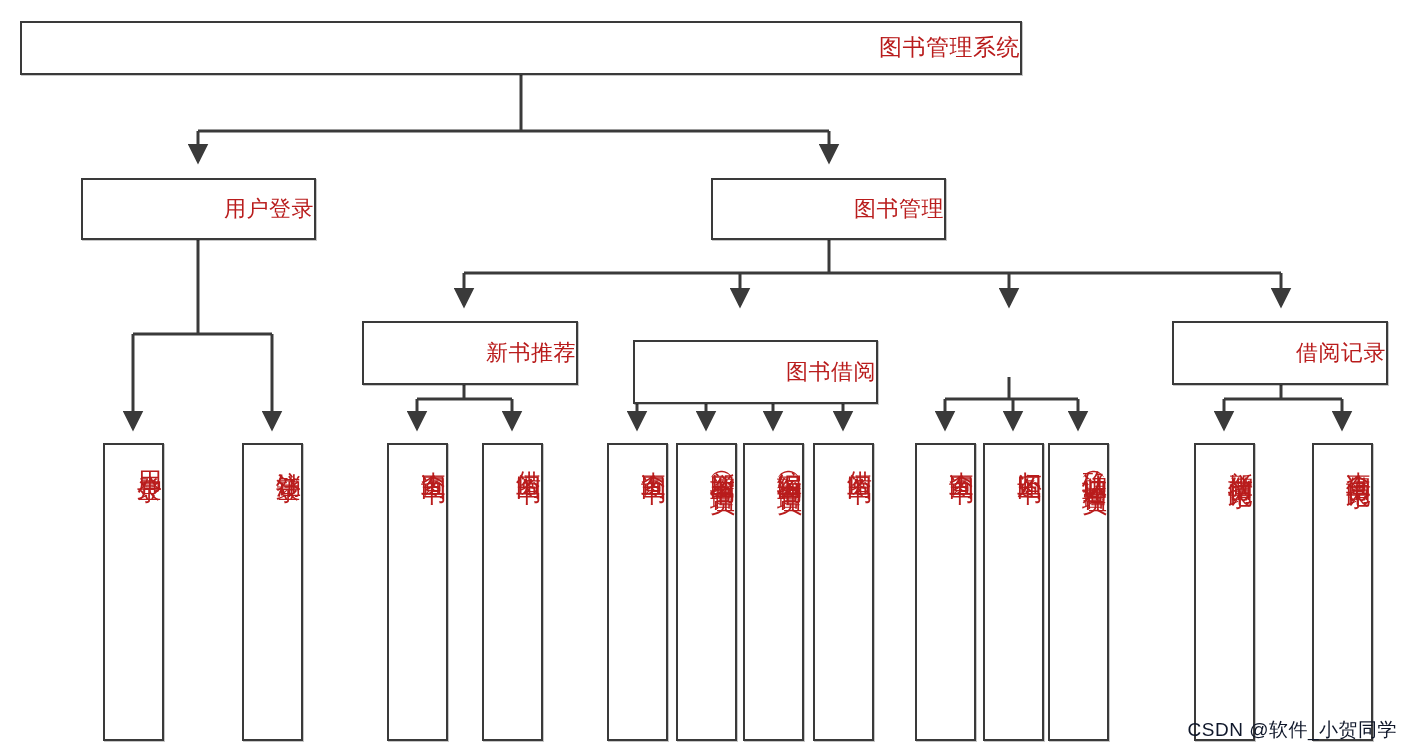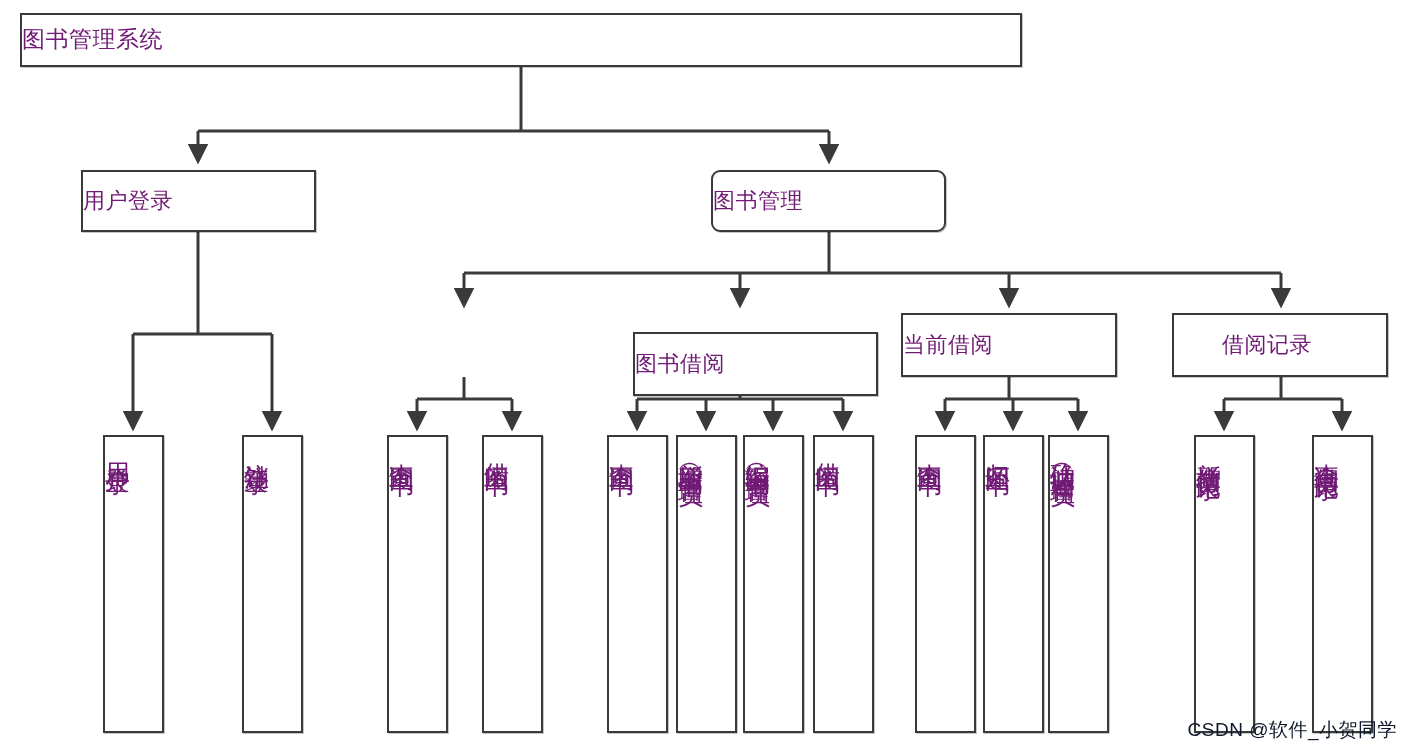--- a/index.html
+++ b/index.html
@@ -23,26 +23,27 @@
     top: 0;
     width: 1405px;
     height: 747px;
     pointer-events: none;
   }
   .node {
     position: absolute;
     box-sizing: border-box;
     border: 2px solid #3a3a3a;
     background: #ffffff;
-    color: #701a75;
+    color: #b91c1c;
     display: flex;
     align-items: center;
-    justify-content: flex-start;
+    justify-content: flex-end;
     text-align: center;
     box-shadow: 1px 1px 0 rgba(0,0,0,0.22);
+    margin-top: 8px;
   }
   .node .lbl {
     display: block;
     line-height: 1.12;
   }
   
   .node.h .lbl {
     font-size: 22px;
     letter-spacing: 0.5px;
     white-space: nowrap;
@@ -129,30 +130,30 @@
     </g>
   </svg>
 
   <div class="node h root" style="left:20px; top:13px; width:1002px; height:54px;">
     <span class="lbl">图书管理系统</span>
   </div>
 
   <div class="node h" style="left:81px; top:170px; width:235px; height:62px;">
     <span class="lbl">用户登录</span>
   </div>
-  <div class="node h" style="left:711px; top:170px; width:235px; height:62px;border-radius:9px;">
+  <div class="node h" style="left:711px; top:170px; width:235px; height:62px;">
     <span class="lbl">图书管理</span>
   </div>
 
+  <div class="node h" style="left:362px; top:313px; width:216px; height:64px;">
+    <span class="lbl">新书推荐</span>
+  </div>
   <div class="node h" style="left:633px; top:332px; width:245px; height:64px;">
     <span class="lbl">图书借阅</span>
   </div>
-  <div class="node h" style="left:901px; top:313px; width:216px; height:64px;">
-    <span class="lbl">当前借阅</span>
-  </div>
   <div class="node h" style="left:1172px; top:313px; width:216px; height:64px;padding-left:48px;">
     <span class="lbl">借阅记录</span>
   </div>
 
   <div class="node v" style="left:103px; top:435px; width:61px; height:298px;">
     <span class="lbl">用户登录</span>
   </div>
   <div class="node v" style="left:242px; top:435px; width:61px; height:298px;">
     <span class="lbl">注销登录</span>
   </div>

